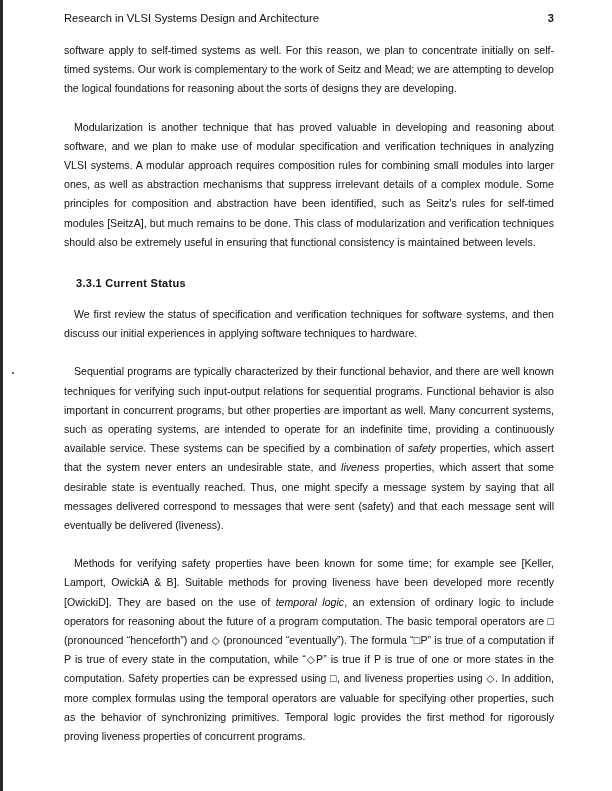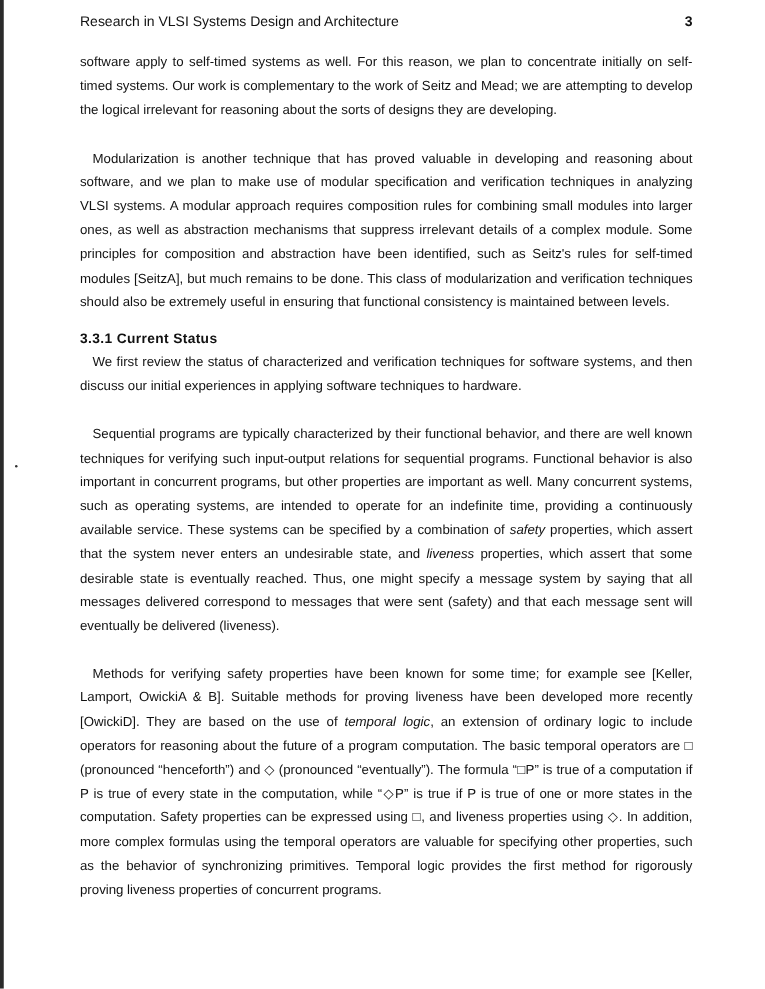--- a/index.html
+++ b/index.html
@@ -26,39 +26,39 @@
       font-size: 10.6px; line-height: 19.2px;
     }
     .content p {
       margin: 0; text-align: justify; text-align-last: left;
     }
     .content p.indent { text-indent: 10px; }
     .gap { height: 19px; }
     .gap-small { height: 10px; }
     .section-heading {
       font-weight: bold; font-size: 11px; letter-spacing: 0.3px;
-      margin: 0; line-height: 19px;
+      margin: 12px; line-height: 19px;
     }
     em { }
   </style>
 </head>
 <body>
 
 <div class="left-border"></div>
 <div class="stray-dot"></div>
 
 <div class="header">
   <span>Research in VLSI Systems Design and Architecture</span>
   <span class="page-num">3</span>
 </div>
 
 <div class="content">
-  <p>software apply to self-timed systems as well.  For this reason, we plan to concentrate initially on self-timed systems.  Our work is complementary to the work of Seitz and Mead; we are attempting to develop the logical irrelevant for reasoning about the sorts of designs they are developing.</p>
+  <p>software apply to self-timed systems as well.  For this reason, we plan to concentrate initially on self-timed systems.  Our work is complementary to the work of Seitz and Mead; we are attempting to develop the logical foundations for reasoning about the sorts of designs they are developing.</p>
   <div class="gap"></div>
   <p class="indent">Modularization is another technique that has proved valuable in developing and reasoning about software, and we plan to make use of modular specification and verification techniques in analyzing VLSI systems.  A modular approach requires composition rules for combining small modules into larger ones, as well as abstraction mechanisms that suppress irrelevant details of a complex module. Some principles for composition and abstraction have been identified, such as Seitz's rules for self-timed modules [SeitzA], but much remains to be done.  This class of modularization and verification techniques should also be extremely useful in ensuring that functional consistency is maintained between levels.</p>
   <div class="gap-small"></div>
   <h3 class="section-heading">3.3.1 Current Status</h3>
-  <p class="indent">We first review the status of characterized and verification techniques for software systems, and then discuss our initial experiences in applying software techniques to hardware.</p>
+  <p class="indent">We first review the status of specification and verification techniques for software systems, and then discuss our initial experiences in applying software techniques to hardware.</p>
   <div class="gap"></div>
   <p class="indent"><span>Sequential programs are typically characterized by their functional behavior, and there are well known techniques for verifying such input-output relations for sequential programs.  Functional behavior is also important in concurrent programs, but other properties are important as well.  Many concurrent systems, such as operating systems, are intended to operate for an indefinite time, providing a continuously available service.  These systems can be specified by a combination of </span><em>safety</em><span> properties, which assert that the system never enters an undesirable state, and </span><em>liveness</em><span> properties, which assert that some desirable state is eventually reached.  Thus, one might specify a message system by saying that all messages delivered correspond to messages that were sent (safety) and that each message sent will eventually be delivered (liveness).</span></p>
   <div class="gap"></div>
   <p class="indent"><span>Methods for verifying safety properties have been known for some time; for example see [Keller, Lamport, OwickiA &amp; B].  Suitable methods for proving liveness have been developed more recently [OwickiD].  They are based on the use of </span><em>temporal logic</em><span>, an extension of ordinary logic to include operators for reasoning about the future of a program computation.  The basic temporal operators are □ (pronounced “henceforth”) and ◇ (pronounced “eventually”).  The formula “□P” is true of a computation if P is true of every state in the computation, while “◇P” is true if P is true of one or more states in the computation.  Safety properties can be expressed using □, and liveness properties using ◇.  In addition, more complex formulas using the temporal operators are valuable for specifying other properties, such as the behavior of synchronizing primitives.  Temporal logic provides the first method for rigorously proving liveness properties of concurrent programs.</span></p>
 </div>
 
 </body></html>

